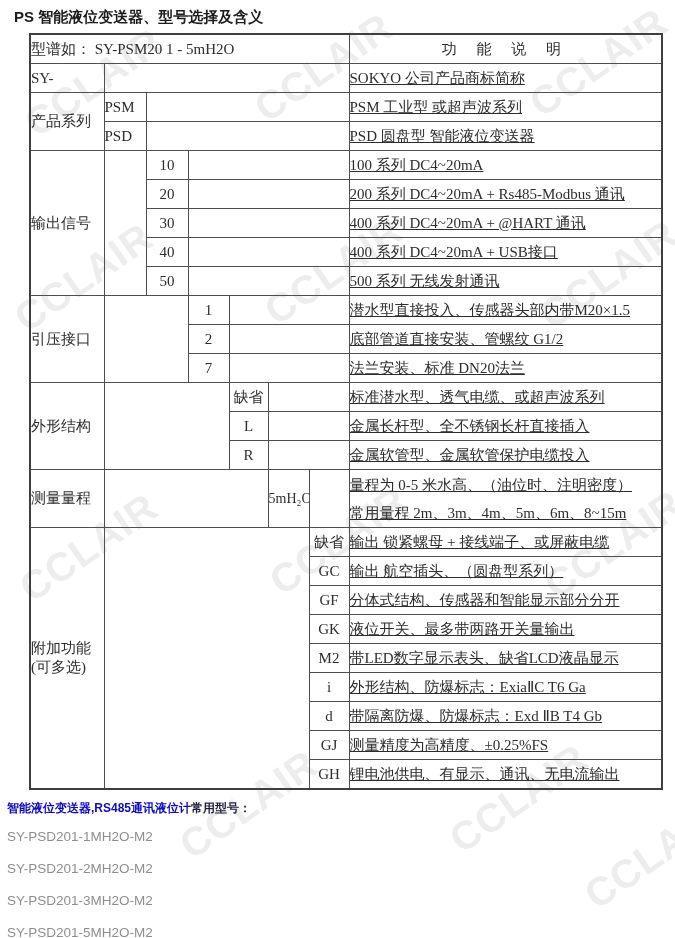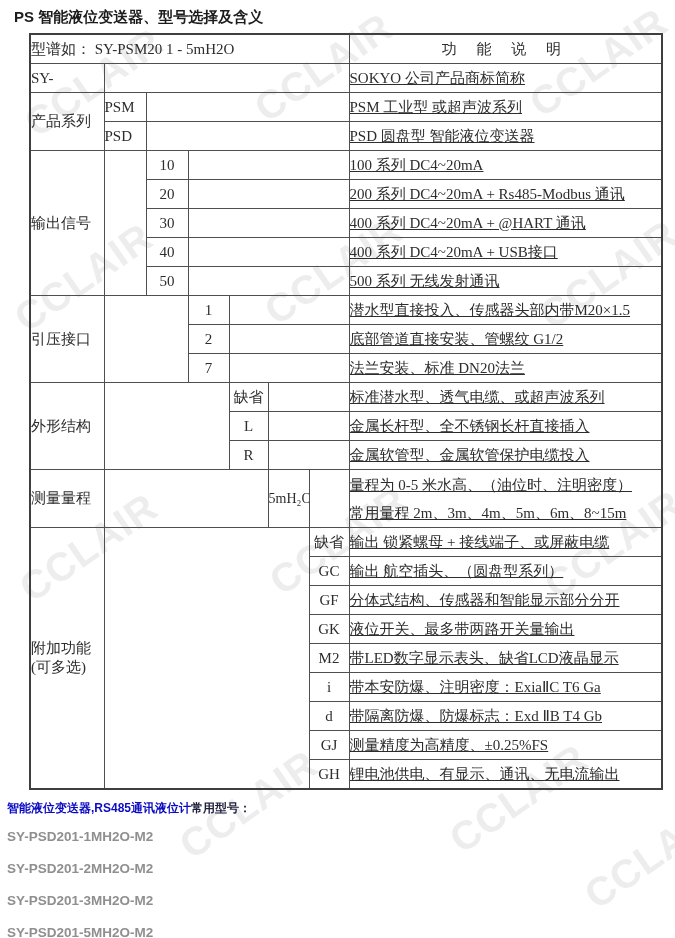--- a/index.html
+++ b/index.html
@@ -61,21 +61,20 @@
   }
   .footer-heading .blue { color:#0b0bc4; }
   .footer-heading .dark { color:#1e1e3c; }
   .model-line {
     font-family:"Liberation Sans", sans-serif;
     font-size:13.5px;
     color:#8f8f8f;
     margin-left:7px;
     line-height:32px;
     white-space:nowrap;
-    font-weight:bold;
   }
 </style>
 </head>
 <body>
 
 <div class="watermarks">
   <span class="wm" style="left:15px; top:60px;">CCLAIR</span>
   <span class="wm" style="left:245px; top:45px;">CCLAIR</span>
   <span class="wm" style="left:520px; top:40px;">CCLAIR</span>
   <span class="wm" style="left:5px; top:255px;">CCLAIR</span>
@@ -223,21 +222,21 @@
     <tr>
       <td class="code">GK</td>
       <td class="desc">液位开关、最多带两路开关量输出</td>
     </tr>
     <tr>
       <td class="code">M2</td>
       <td class="desc">带LED数字显示表头、缺省LCD液晶显示</td>
     </tr>
     <tr>
       <td class="code">i</td>
-      <td class="desc">带本安防爆、注明密度：ExiaⅡC T6 Ga</td>
+      <td class="desc">外形结构、防爆标志：ExiaⅡC T6 Ga</td>
     </tr>
     <tr>
       <td class="code">d</td>
       <td class="desc">带隔离防爆、防爆标志：Exd ⅡB T4 Gb</td>
     </tr>
     <tr>
       <td class="code">GJ</td>
       <td class="desc">测量精度为高精度、±0.25%FS</td>
     </tr>
     <tr>

